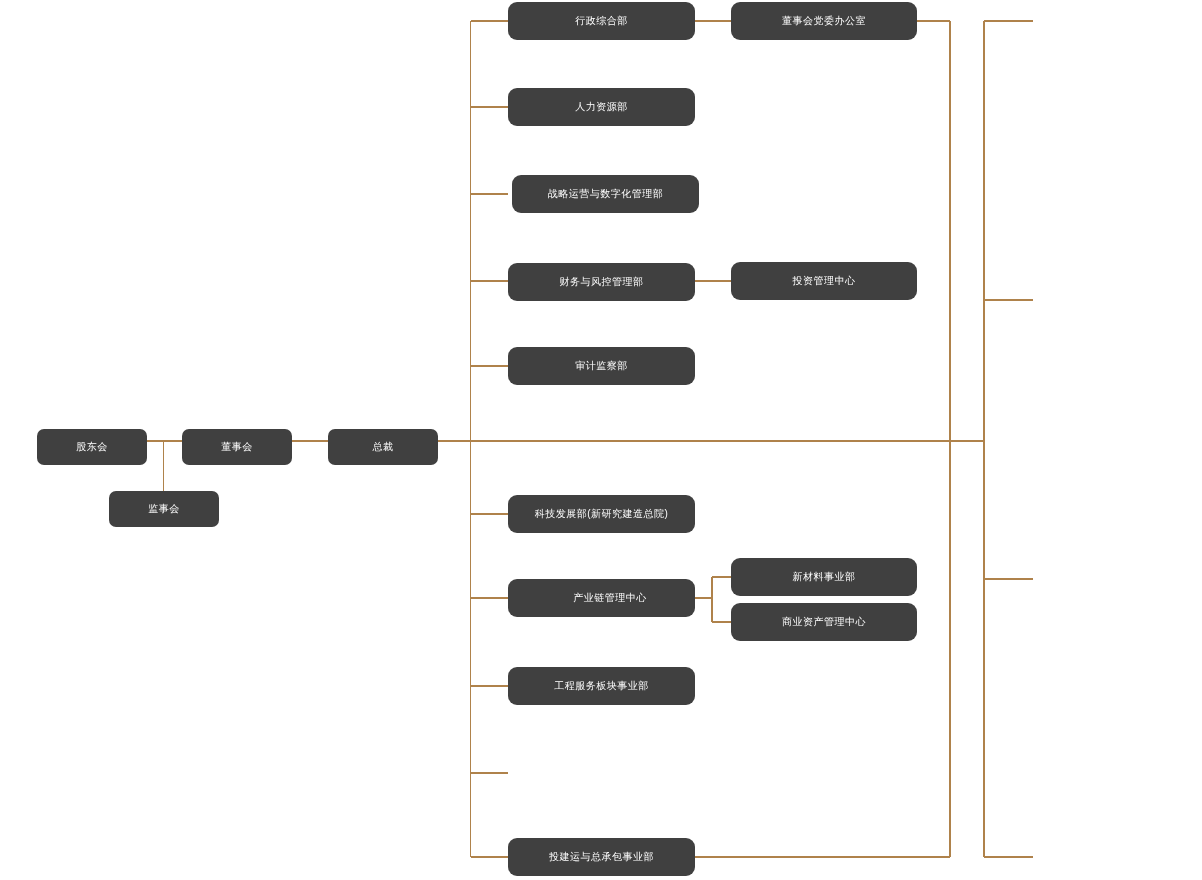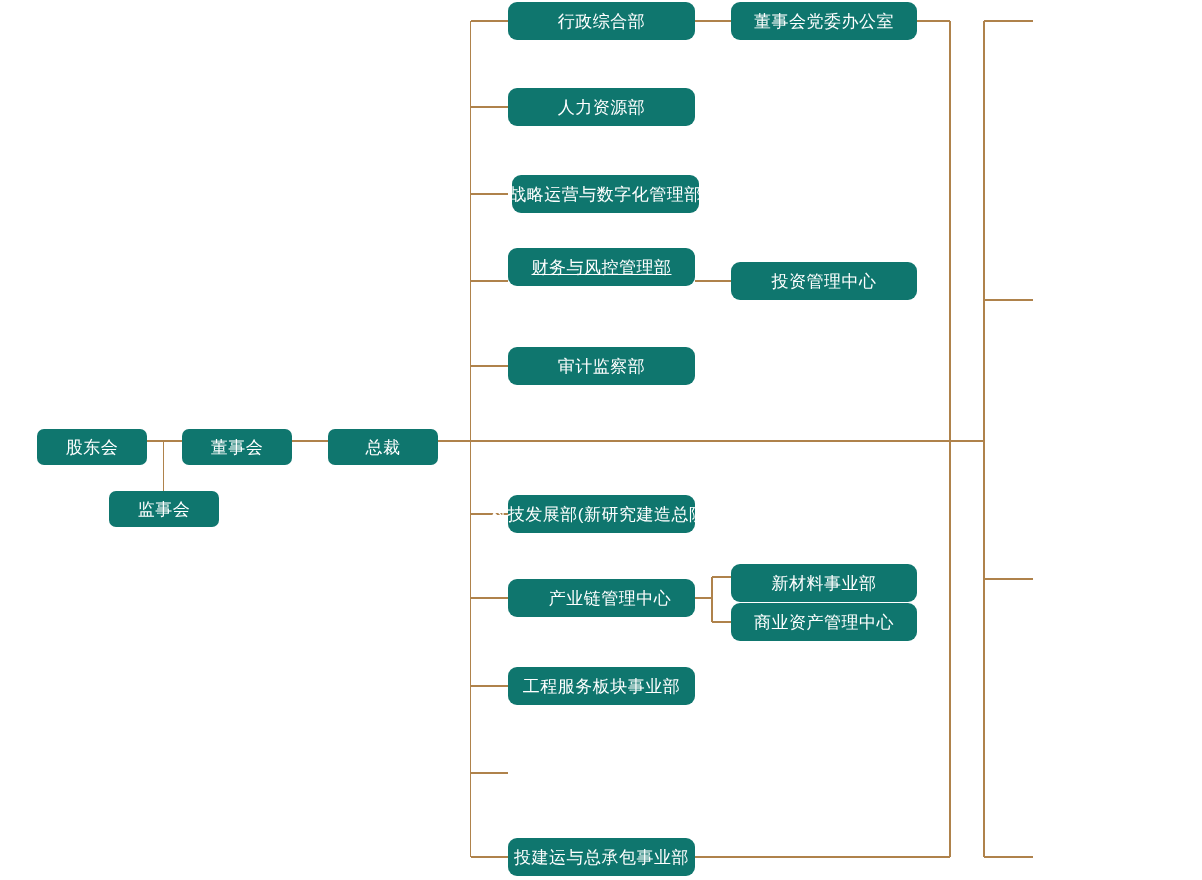--- a/index.html
+++ b/index.html
@@ -22,23 +22,23 @@
     left: 0;
     top: 0;
     width: 1202px;
     height: 880px;
   }
   .node {
     position: absolute;
     display: flex;
     align-items: center;
     justify-content: center;
-    background: #0f766e;
+    background: #404040;
     color: #ffffff;
-    font-size: 17px;
+    font-size: 10px;
     font-weight: 500;
     letter-spacing: 0.5px;
     white-space: nowrap;
     box-sizing: border-box;
     text-align: center;
   }
   .node.sm {
     width: 110px;
     height: 36px;
     border-radius: 7px;
@@ -98,25 +98,25 @@
   </svg>
 
   <div class="node sm" style="left:37px;  top:429px;">股东会</div>
   <div class="node sm" style="left:182px; top:429px;">董事会</div>
   <div class="node sm" style="left:328px; top:429px;">总裁</div>
   <div class="node sm" style="left:109px; top:491px;">监事会</div>
 
   <div class="node lg" style="left:508px; top:2px;">行政综合部</div>
   <div class="node lg" style="left:508px; top:88px;">人力资源部</div>
   <div class="node lg" style="left:512px; top:175px;">战略运营与数字化管理部</div>
-  <div class="node lg" style="left:508px; top:248px;text-decoration:underline;">财务与风控管理部</div>
+  <div class="node lg" style="left:508px; top:263px;">财务与风控管理部</div>
   <div class="node lg" style="left:508px; top:347px;">审计监察部</div>
   <div class="node lg" style="left:508px; top:495px;">科技发展部(新研究建造总院)</div>
   <div class="node lg" style="left:508px; top:579px;padding-left:17px;">产业链管理中心</div>
   <div class="node lg" style="left:508px; top:667px;">工程服务板块事业部</div>
   <div class="node lg" style="left:508px; top:838px;">投建运与总承包事业部</div>
 
   <div class="node lg sub" style="left:731px; top:2px;">董事会党委办公室</div>
   <div class="node lg sub" style="left:731px; top:262px;">投资管理中心</div>
-  <div class="node lg sub" style="left:731px; top:558px;margin-top:6px;">新材料事业部</div>
+  <div class="node lg sub" style="left:731px; top:558px;">新材料事业部</div>
   <div class="node lg sub" style="left:731px; top:603px;">商业资产管理中心</div>
 
 </div>
 
 </body></html>

